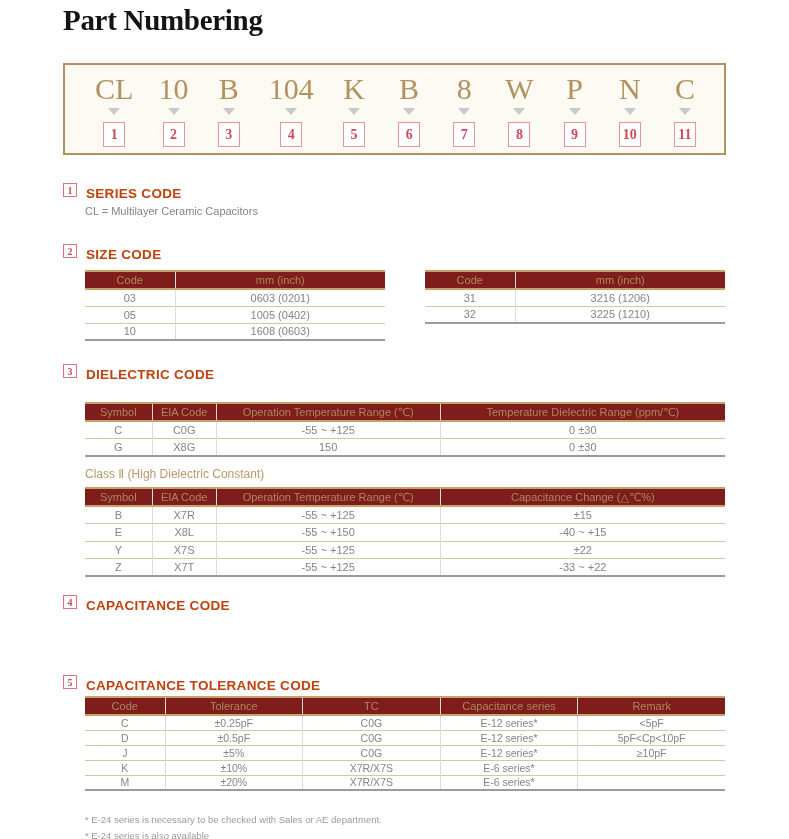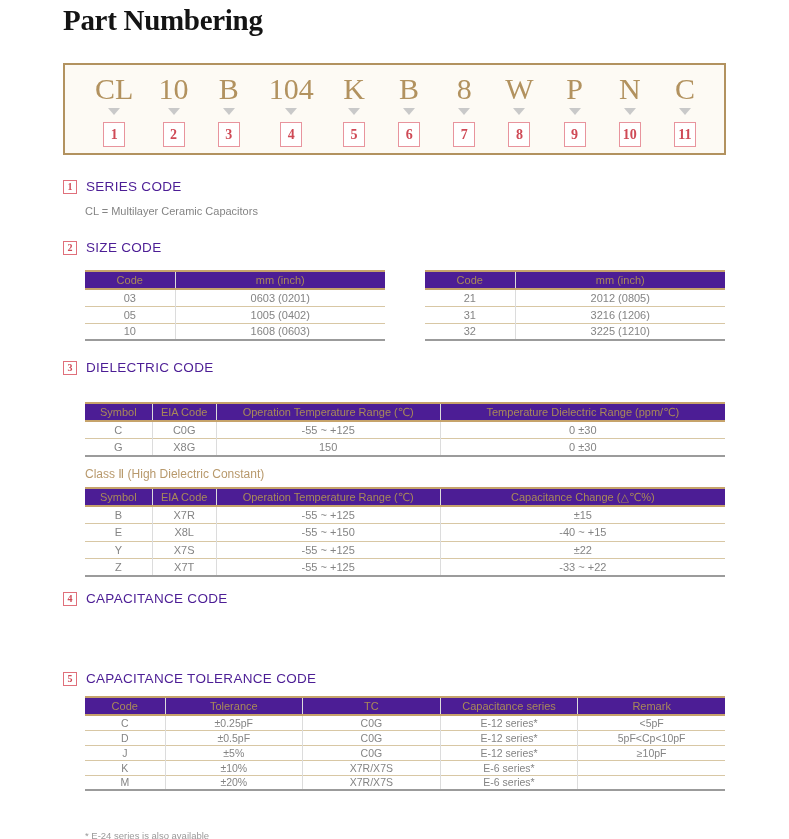--- a/index.html
+++ b/index.html
@@ -39,32 +39,32 @@
   }
   
   .sec-head { position:absolute; left:63px; display:flex; align-items:center; }
   .sec-badge {
     width:14px; height:14px; border:1px solid #e0707b; background:#ffffff;
     display:flex; align-items:center; justify-content:center;
     font-family:"Liberation Serif","DejaVu Serif",serif;
     font-weight:bold; font-size:10px; color:#cf4a56; margin-right:9px; flex:0 0 auto;
   }
   .sec-title {
-    font-size:13.5px; font-weight:normal; color:#4c1d95; letter-spacing:0.3px;
+    font-size:13.5px; font-weight:bold; color:#c2410c; letter-spacing:0.3px;margin-top:7px;
   }
   .plain-text { position:absolute; left:85px; font-size:11px; color:#848484; }
   .class-label { position:absolute; left:85px; font-size:12px; color:#b8996c; }
   
   table.dtable {
     position:absolute; border-collapse:collapse; table-layout:fixed;
     font-size:11px; color:#848484;
     border-top:2px solid #c6a36b; border-bottom:2px solid #9b9b9b;
   }
   table.dtable th {
-    background:#4c1d95; color:#a98a58; font-weight:normal; font-size:11px;
+    background:#7f1d1d; color:#a98a58; font-weight:normal; font-size:11px;
     height:18px; border-bottom:2px solid #c6a36b; text-align:center; padding:0 2px;
   }
   table.dtable td {
     text-align:center; border-top:1px solid #d8c7a4; padding:0 2px;
   }
   table.dtable tr:first-child td { border-top:none; }
   table.dtable th + th, table.dtable td + td { border-left:1px solid #dcdcdc; }
   .tbl-size  { width:300px; } .tbl-size td { height:17px; }
   .tbl-class { width:640px; } .tbl-class td { height:17.5px; }
   .tbl-tol   { width:640px; } .tbl-tol td { height:15px; font-size:10.5px; }
@@ -181,24 +181,20 @@
         <col style="width: 70%;">
       </colgroup>
       <thead>
         <tr>
           <th>Code</th>
           <th>mm (inch)</th>
         </tr>
       </thead>
       <tbody>
         <tr>
-          <td>21</td>
-          <td>2012 (0805)</td>
-        </tr>
-        <tr>
           <td>31</td>
           <td>3216 (1206)</td>
         </tr>
         <tr>
           <td>32</td>
           <td>3225 (1210)</td>
         </tr>
       </tbody>
     </table>
 
@@ -339,14 +335,15 @@
           <td>M</td>
           <td>±20%</td>
           <td>X7R/X7S</td>
           <td>E-6 series*</td>
           <td></td>
         </tr>
       </tbody>
     </table>
 
   <div class="footnote" style="top:830px;">* E-24 series is also available</div>
+  <div class="footnote" style="top:813.5px;">* E-24 series is necessary to be checked with Sales or AE department.</div>
 
 </div>
 
 </body></html>

